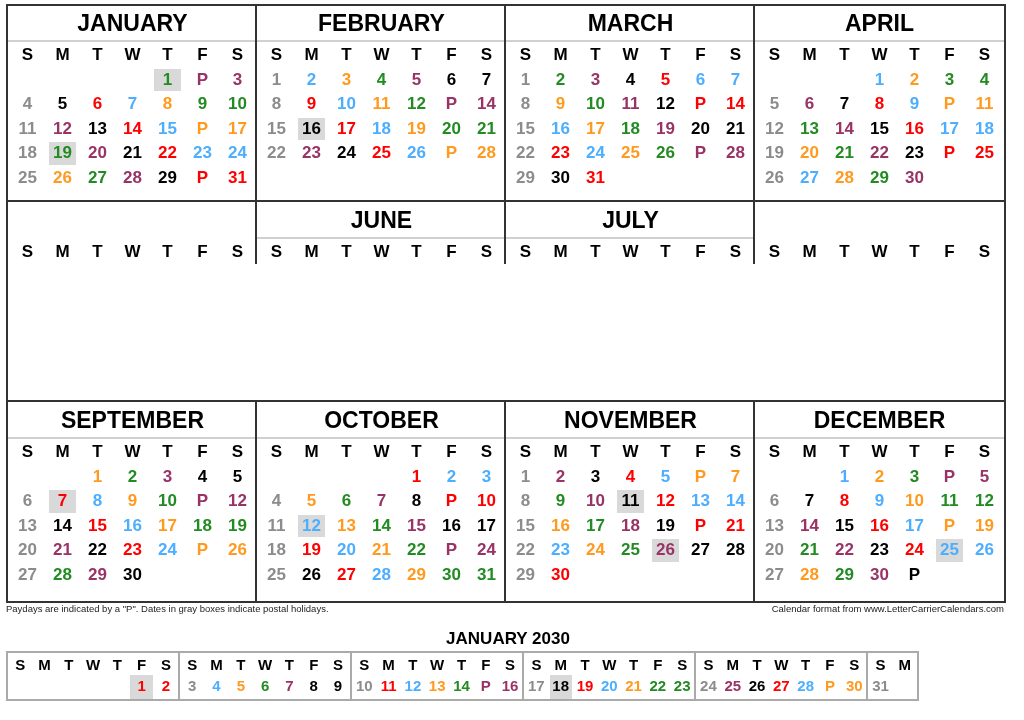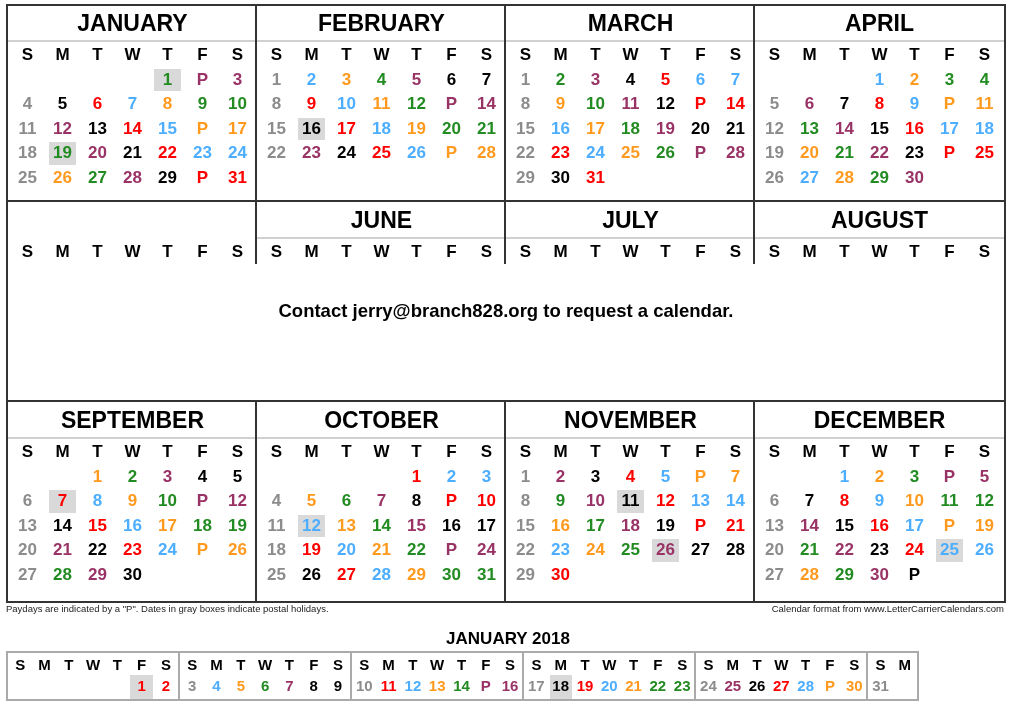--- a/index.html
+++ b/index.html
@@ -303,21 +303,20 @@
           <div class="cell">M</div>
           <div class="cell">T</div>
           <div class="cell">W</div>
           <div class="cell">T</div>
           <div class="cell">F</div>
           <div class="cell">S</div>
         </div>
       </div>
     </div>
     <div class="month" style="left: 755px; top: 203px; width: 249px; height: 200px;">
-      <div class="title">AUGUST</div>
       <div class="grid">
         <div class="row">
           <div class="cell">S</div>
           <div class="cell">M</div>
           <div class="cell">T</div>
           <div class="cell">W</div>
           <div class="cell">T</div>
           <div class="cell">F</div>
           <div class="cell">S</div>
         </div>
@@ -561,27 +560,26 @@
     </div>
     <div class="vline" style="left: 255px; top: 4px; height: 597px;"></div>
     <div class="vline" style="left: 504px; top: 4px; height: 597px;"></div>
     <div class="vline" style="left: 753px; top: 4px; height: 597px;"></div>
     <div class="hline" style="left: 6px; top: 200px; width: 998px;"></div>
     <div class="hline" style="left: 6px; top: 400px; width: 998px;"></div>
     <div style="position: absolute; left: 8px; top: 264px; width: 994px; height: 136px; background: rgb(255, 255, 255);"></div>
   </div>
 
 <div class="notice">
-  <div>Contact jerry@branch828.org to request a calendar.</div>
 </div>
 
 <div class="foot" style="left:6px;">Paydays are indicated by a "P".  Dates in gray boxes indicate postal holidays.</div>
 <div class="foot" style="right:20px;">Calendar format from www.LetterCarrierCalendars.com</div>
 
-<div class="strip-title">JANUARY   2018</div>
+<div class="strip-title">JANUARY   2030</div>
 <div class="strip" id="strip">
     <div class="sweek">
       <div class="scell">
         <span class="h">S</span>
         <span class="d"></span>
       </div>
       <div class="scell">
         <span class="h">M</span>
         <span class="d"></span>
       </div>

